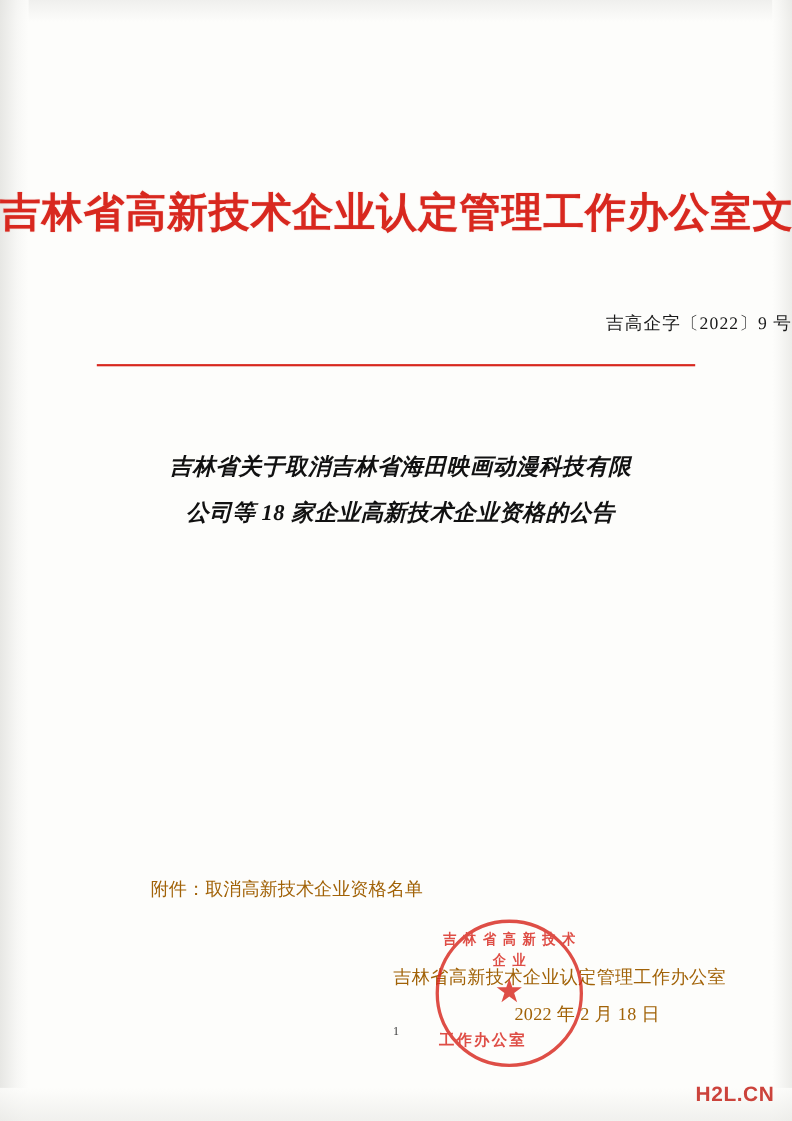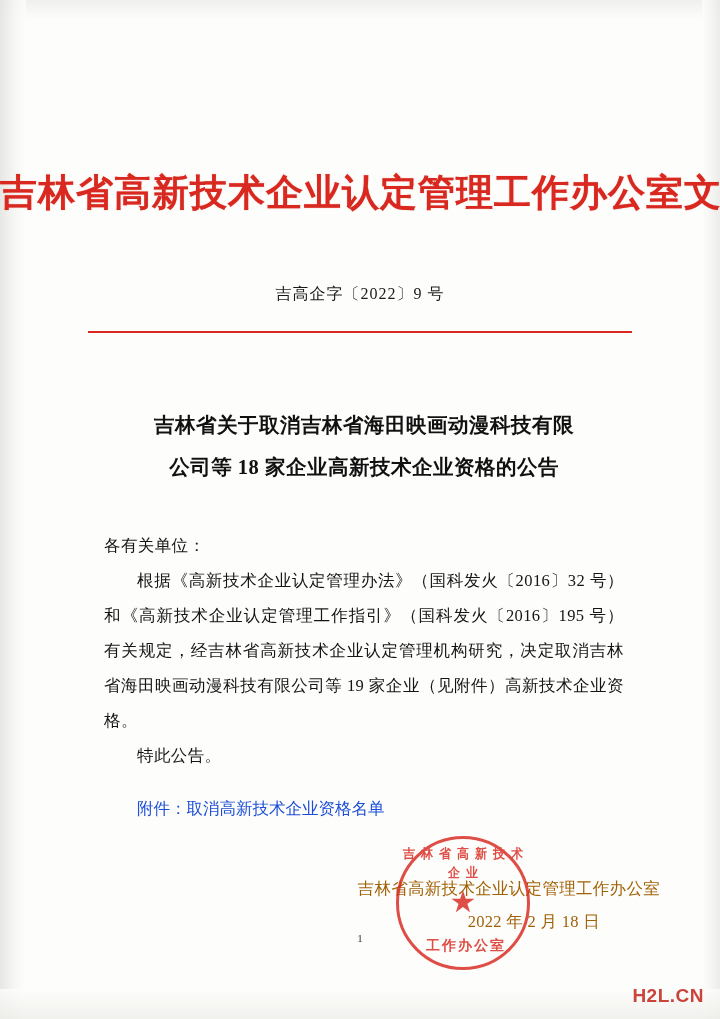--- a/index.html
+++ b/index.html
@@ -61,21 +61,21 @@
     font-size: 37px;
     letter-spacing: 1px;
     white-space: nowrap;
     text-shadow: 0 0 1px rgba(216,40,31,0.55);
   }
 
   .doc-number {
     position: absolute;
     left: 0; top: 284px;
     width: 720px;
-    text-align: center;
+    text-align: right;
     color: #1a1a1a;
     font-size: 16px;
     letter-spacing: 1px;
   }
 
   .red-rule {
     position: absolute;
     left: 88px; top: 331px;
     width: 544px;
     height: 2px;
@@ -86,40 +86,40 @@
     position: absolute;
     left: 96px; top: 404px;
     width: 536px;
     text-align: center;
     color: #111;
     font-size: 20.5px;
     font-weight: bold;
     line-height: 42px;
     letter-spacing: 0.5px;
   }
-  .subject .line { display: block; }
+  .subject .line { display: block; font-style: italic; }
 
   .body-block {
     position: absolute;
     left: 104px; top: 528px;
     width: 520px;
     color: #151515;
     font-size: 16.5px;
     line-height: 35px;
     letter-spacing: 0.4px;
     text-align: justify;
   }
   .p-indent { text-indent: 2em; }
   .p-plain { text-indent: 0; }
 
   .attachment {
     position: absolute;
     left: 104px; top: 793px;
     width: 520px;
-    color: #1d4ed8;
+    color: #a16207;
     font-size: 16.5px;
     line-height: 32px;
     text-indent: 2em;
   }
 
   .signature {
     position: absolute;
     left: 0; top: 872px;
     width: 660px;
     text-align: right;
@@ -167,21 +167,21 @@
     left: 50%; top: 48px;
     transform: translateX(-50%);
     color: #d8281f;
     font-size: 30px;
     line-height: 30px;
   }
   .seal-bottom-text {
     position: absolute;
     left: 0; bottom: 12px;
     width: 134px;
-    text-align: center;
+    text-align: left;
     color: #d8281f;
     font-size: 14px;
     letter-spacing: 2px;
     font-weight: bold;
   }
 
   .watermark {
     position: absolute;
     right: 16px; bottom: 12px;
     color: #c8342c;
@@ -207,25 +207,20 @@
 
   <div class="doc-number">吉高企字〔2022〕9 号</div>
 
   <div class="red-rule"></div>
 
   <div class="subject">
     <span class="line">吉林省关于取消吉林省海田映画动漫科技有限</span>
     <span class="line">公司等 18 家企业高新技术企业资格的公告</span>
   </div>
 
-  <div class="body-block">
-    <div class="p-plain">各有关单位：</div>
-    <div class="p-indent">根据《高新技术企业认定管理办法》（国科发火〔2016〕32 号）和《高新技术企业认定管理工作指引》（国科发火〔2016〕195 号）有关规定，经吉林省高新技术企业认定管理机构研究，决定取消吉林省海田映画动漫科技有限公司等 19 家企业（见附件）高新技术企业资格。</div>
-    <div class="p-indent">特此公告。</div>
-  </div>
 
   <div class="attachment">附件：取消高新技术企业资格名单</div>
 
   <div class="signature">
     <span class="line">吉林省高新技术企业认定管理工作办公室</span>
     <span class="line date">2022 年 2 月 18 日</span>
   </div>
 
   <div class="seal">
     <div class="seal-inner-text-top">吉林省高新技术企业</div>

